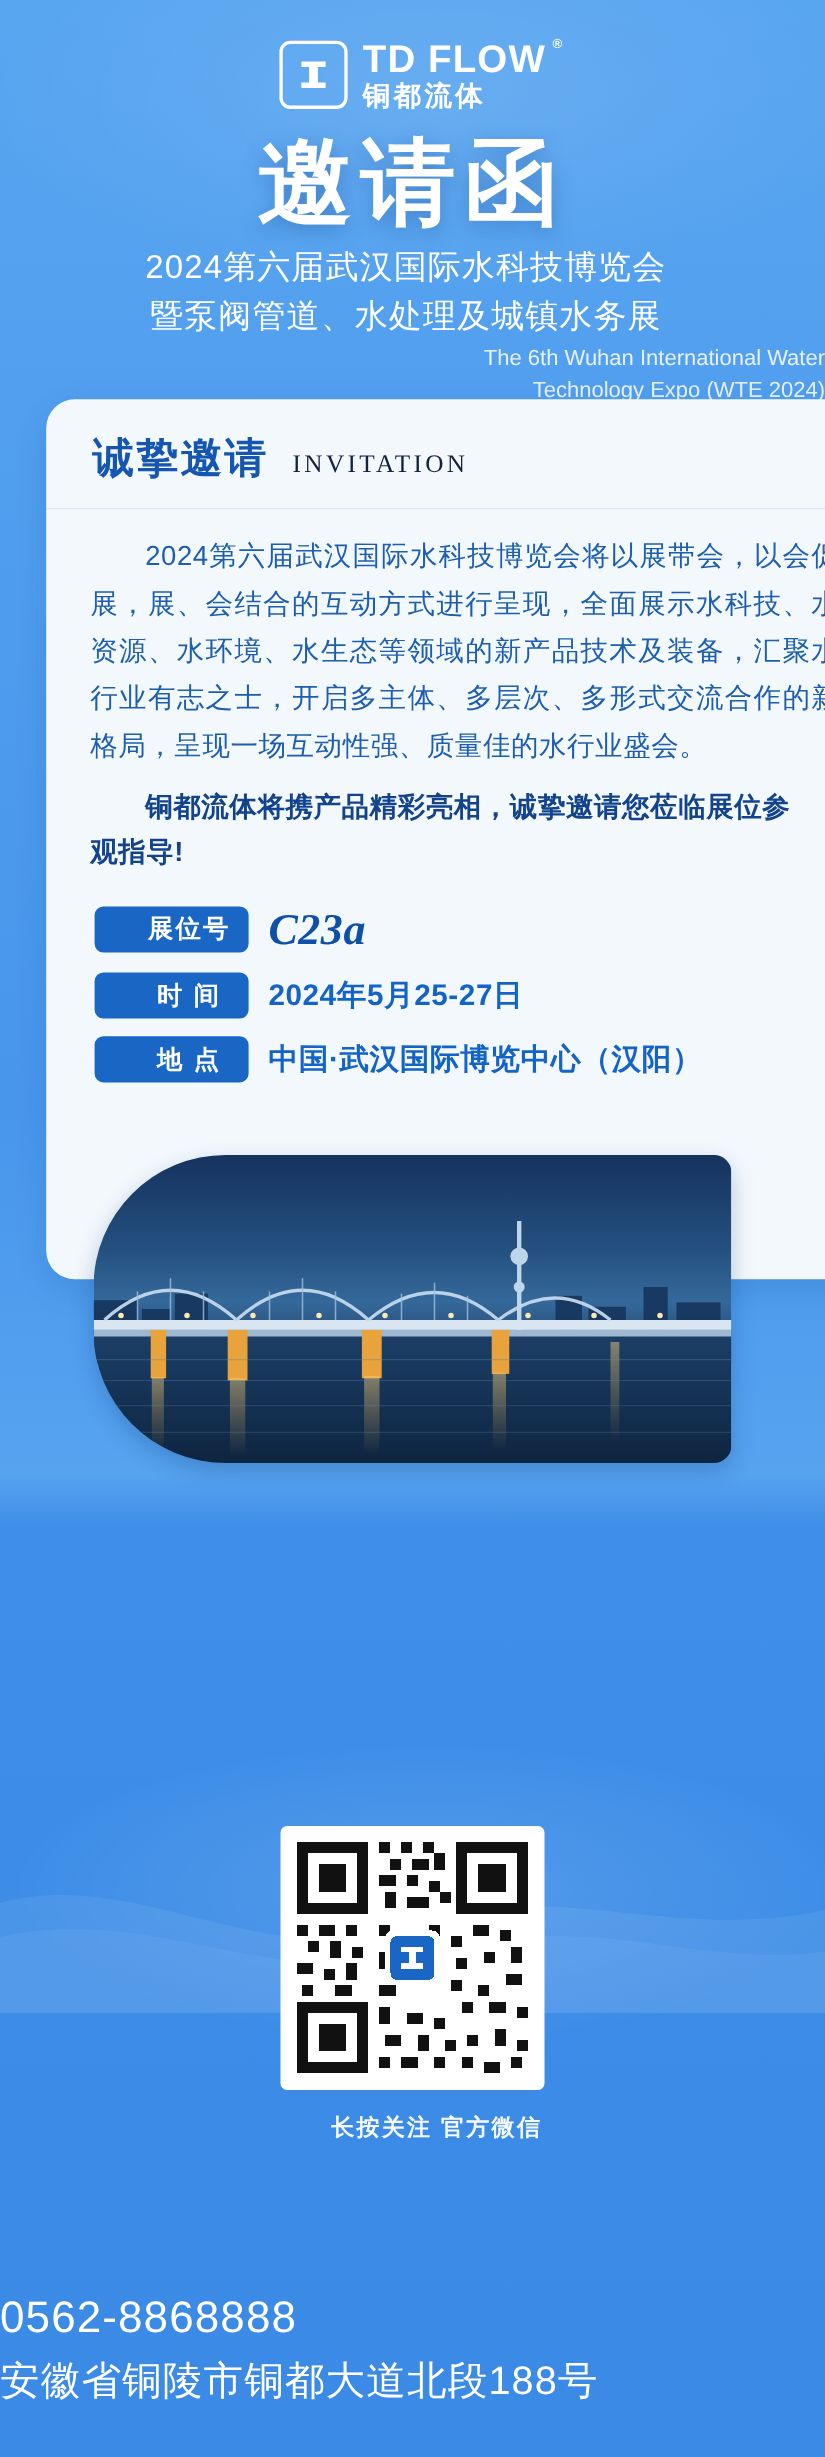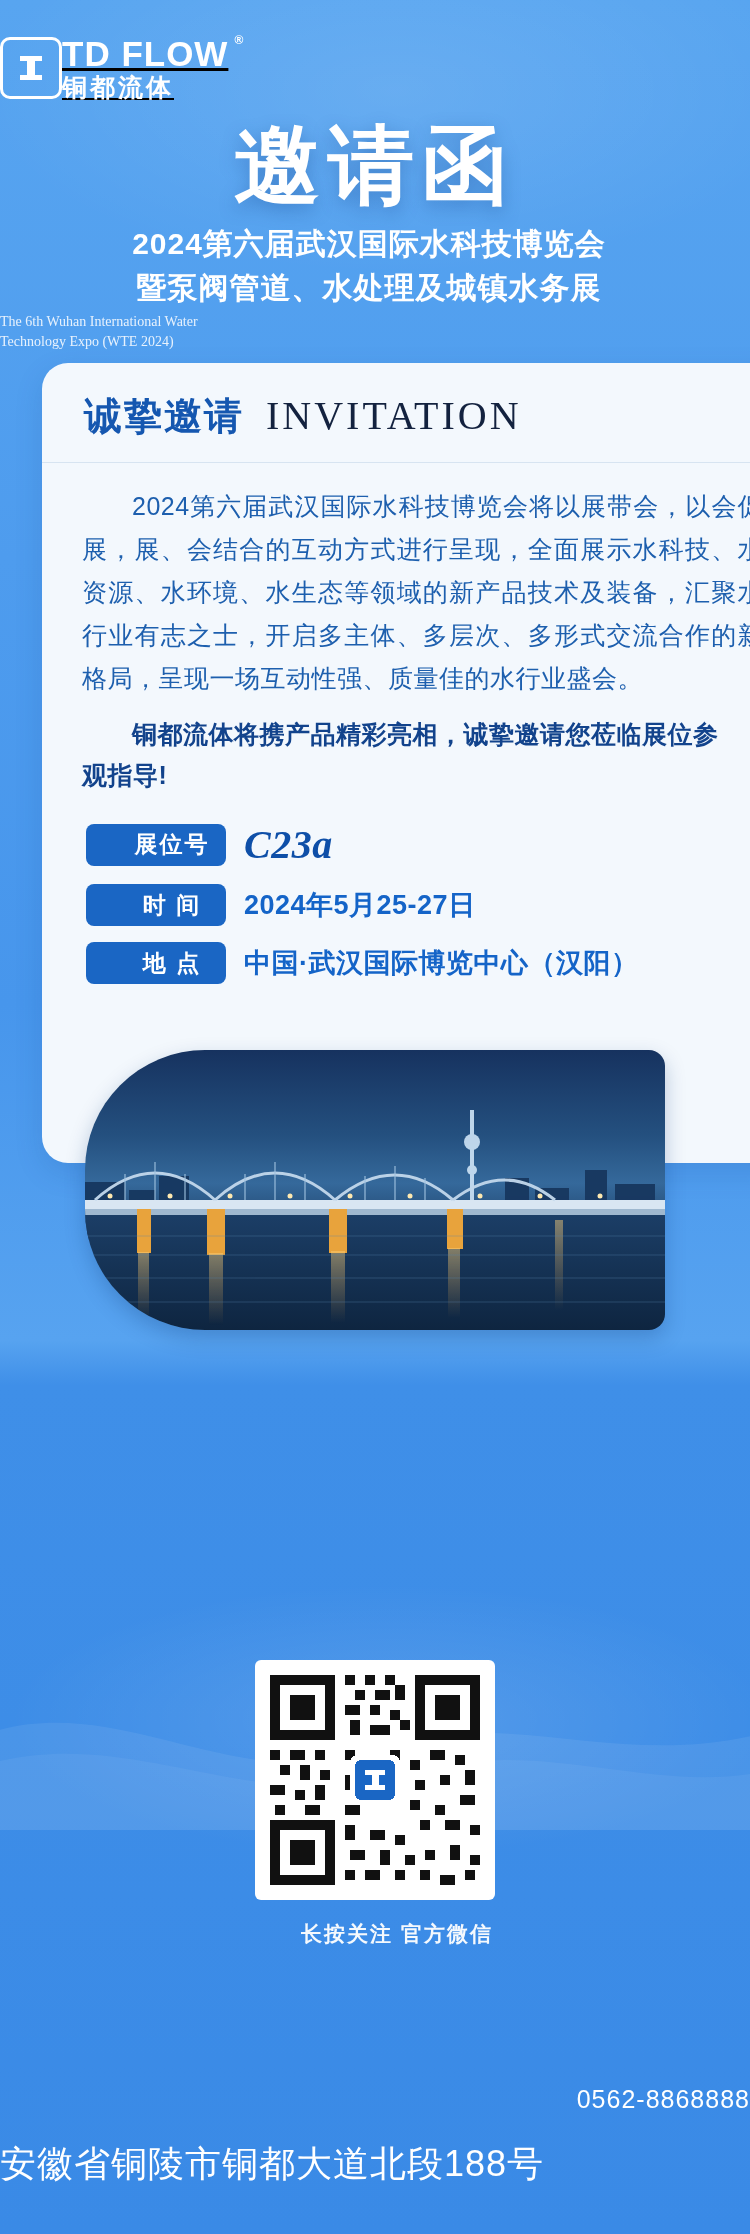--- a/index.html
+++ b/index.html
@@ -43,22 +43,23 @@
     height: 160px;
     pointer-events: none;
   }
 
   
   .logo-wrap {
     position: absolute;
     top: 36px;
     left: 0; right: 0;
     display: flex;
+    justify-content: center;
     align-items: center;
-    text-decoration: underline;
+    gap: 14px;
   }
   .logo-mark {
     width: 56px; height: 56px;
     border: 3px solid #ffffff;
     border-radius: 10px;
     position: relative;
     display: flex;
     align-items: center;
     justify-content: center;
   }
@@ -102,34 +103,33 @@
     letter-spacing: 8px;
     text-shadow: 0 6px 18px rgba(20,70,140,0.35);
   }
   .subtitle {
     position: absolute;
     top: 222px;
     left: 0; right: 12px;
     text-align: center;
     color: #ffffff;
     font-size: 30px;
-    font-weight: bold;
+    font-weight: normal;
     line-height: 1.45;
     letter-spacing: 1px;
   }
   .subtitle-en {
     position: absolute;
     top: 312px;
     left: 0; right: 0;
-    text-align: left;
+    text-align: right;
     color: #e8f2fd;
-    font-size: 14px;
+    font-size: 20px;
     line-height: 1.45;
     font-weight: normal;
-    font-family: Liberation Serif, serif;
   }
 
   
   .card {
     position: absolute;
     left: 42px;
     top: 363px;
     width: 744px;
     height: 800px;
     background: #f3f8fd;
@@ -143,21 +143,21 @@
     align-items: baseline;
     gap: 22px;
   }
   .card-head .cn {
     font-size: 38px;
     font-weight: bold;
     color: #1557b0;
     letter-spacing: 2px;
   }
   .card-head .en {
-    font-size: 40px;
+    font-size: 23px;
     color: #13223f;
     letter-spacing: 3px;
     font-family: "Liberation Serif", serif;
   }
   .divider {
     margin: 10px 0 0 0;
     height: 1px;
     background: #d7e4f1;
   }
   .body-text {
@@ -252,23 +252,23 @@
     font-size: 21px;
     letter-spacing: 2px;
     font-weight: bold;
     opacity: 0.95;
     margin-left: 44px;
   }
   .footer-phone {
     position: absolute;
     top: 2085px;
     left: 0; right: 0;
-    text-align: right;
-    color: #ffffff;
-    font-size: 25px;
+    text-align: left;
+    color: #ffffff;
+    font-size: 40px;
     letter-spacing: 1px;
   }
   .footer-addr {
     position: absolute;
     top: 2140px;
     left: 0; right: 0;
     text-align: left;
     color: #ffffff;
     font-size: 36px;
     letter-spacing: 1px;

